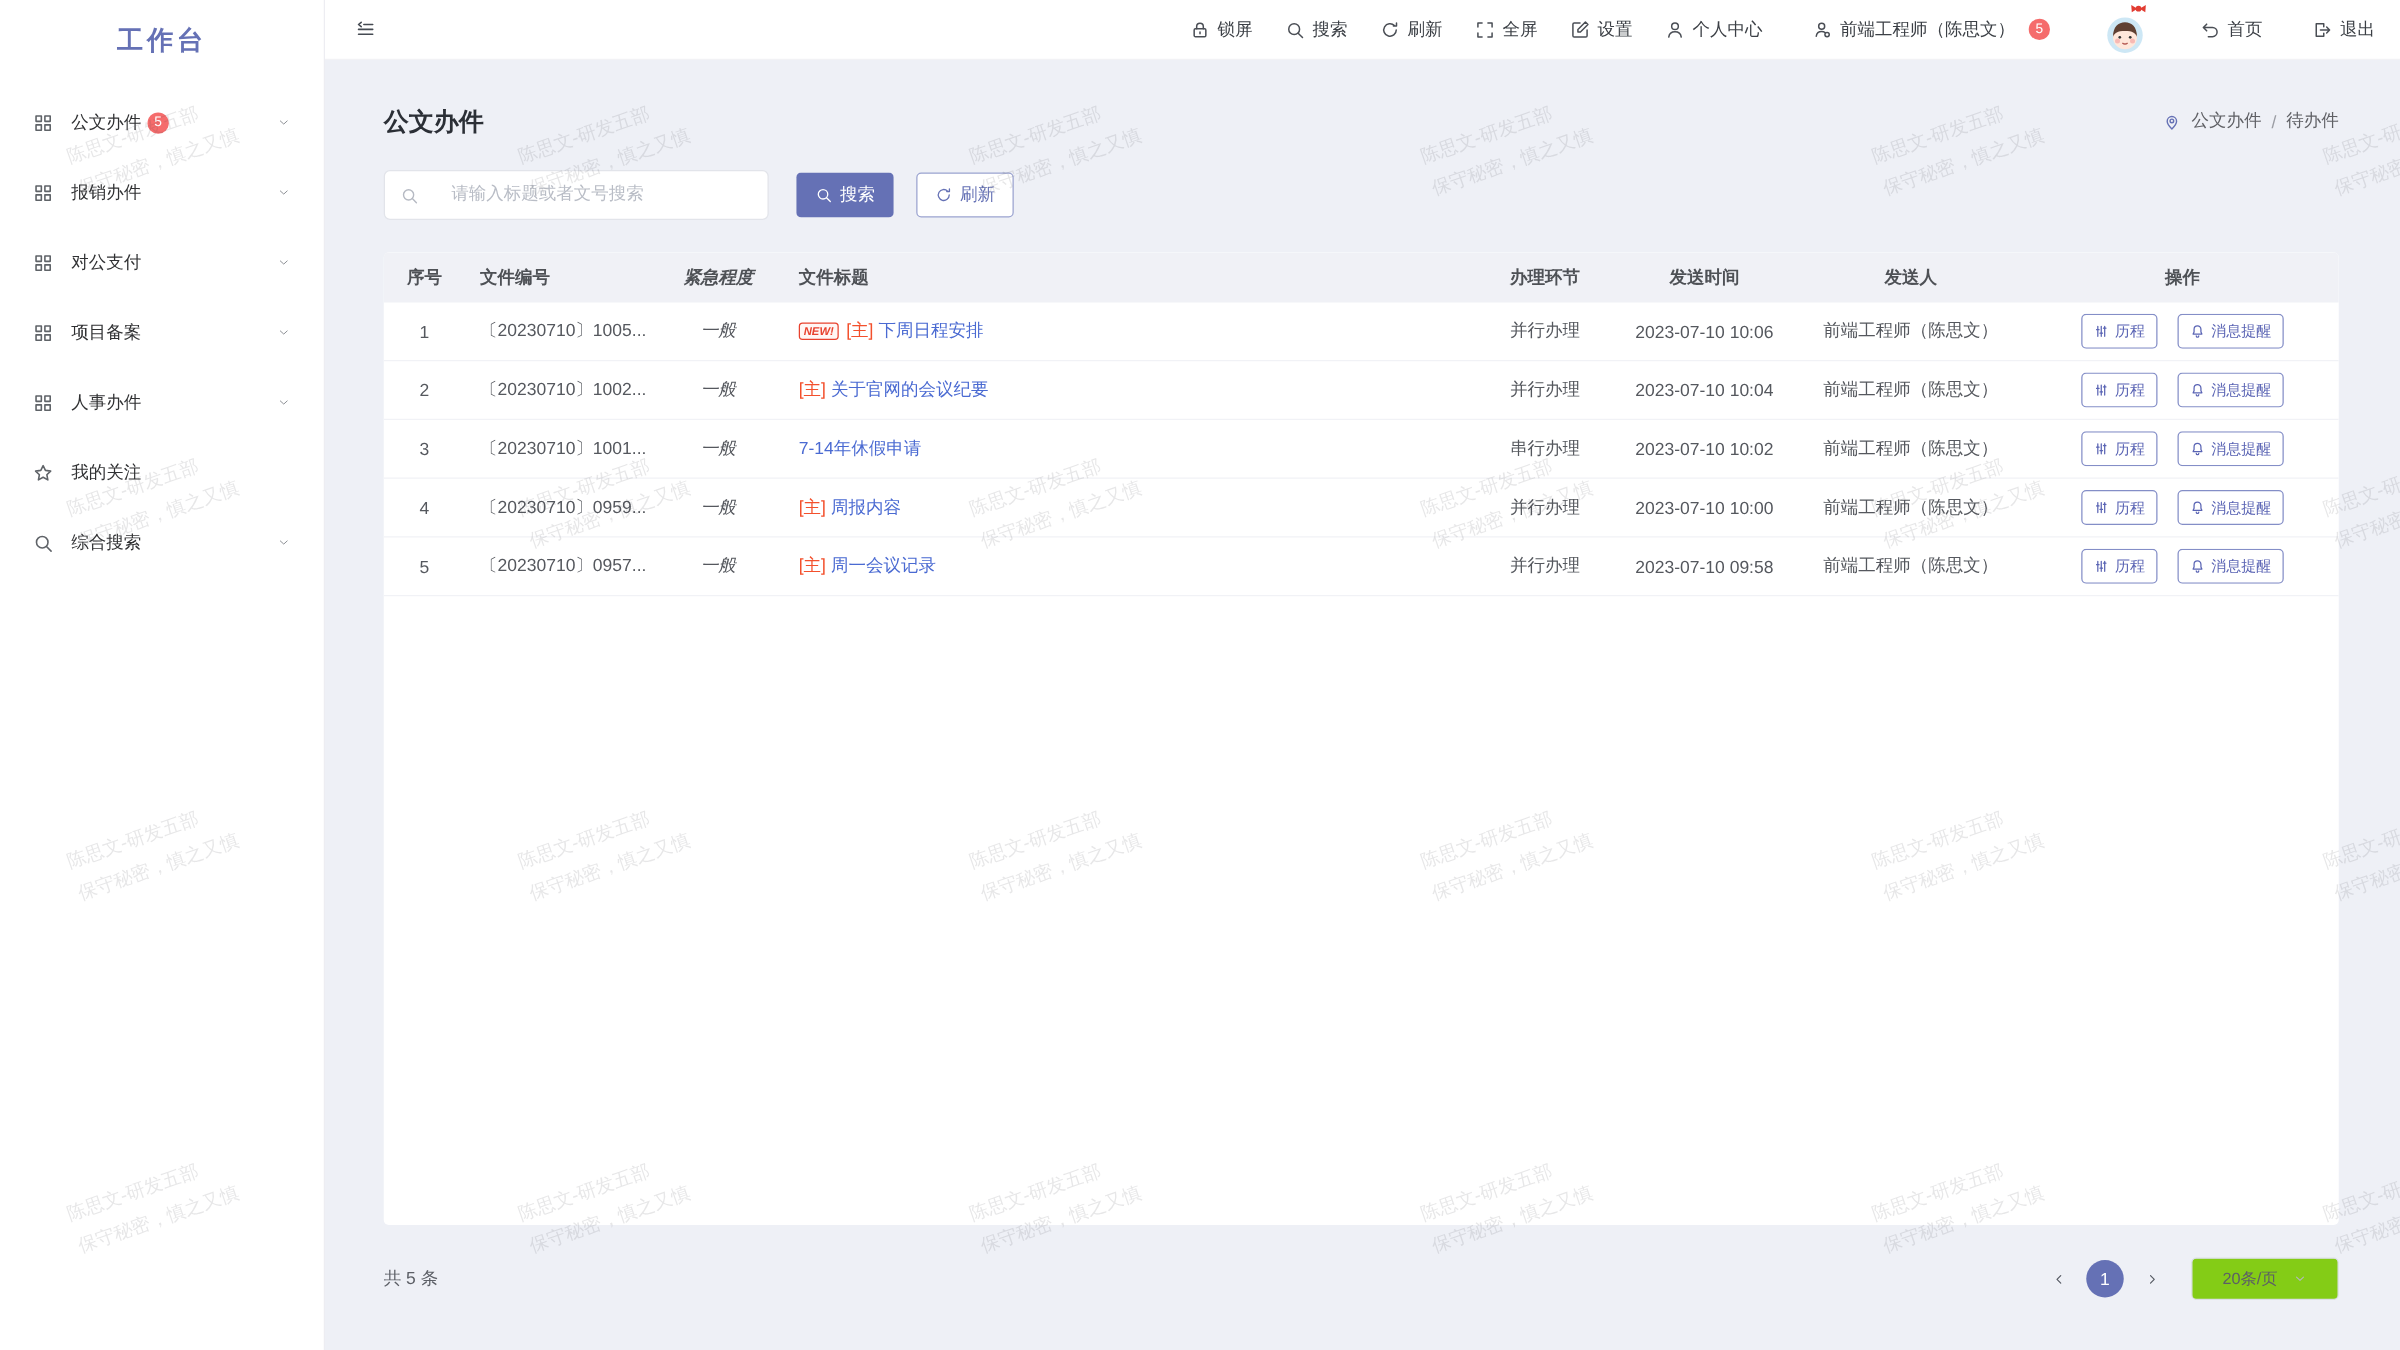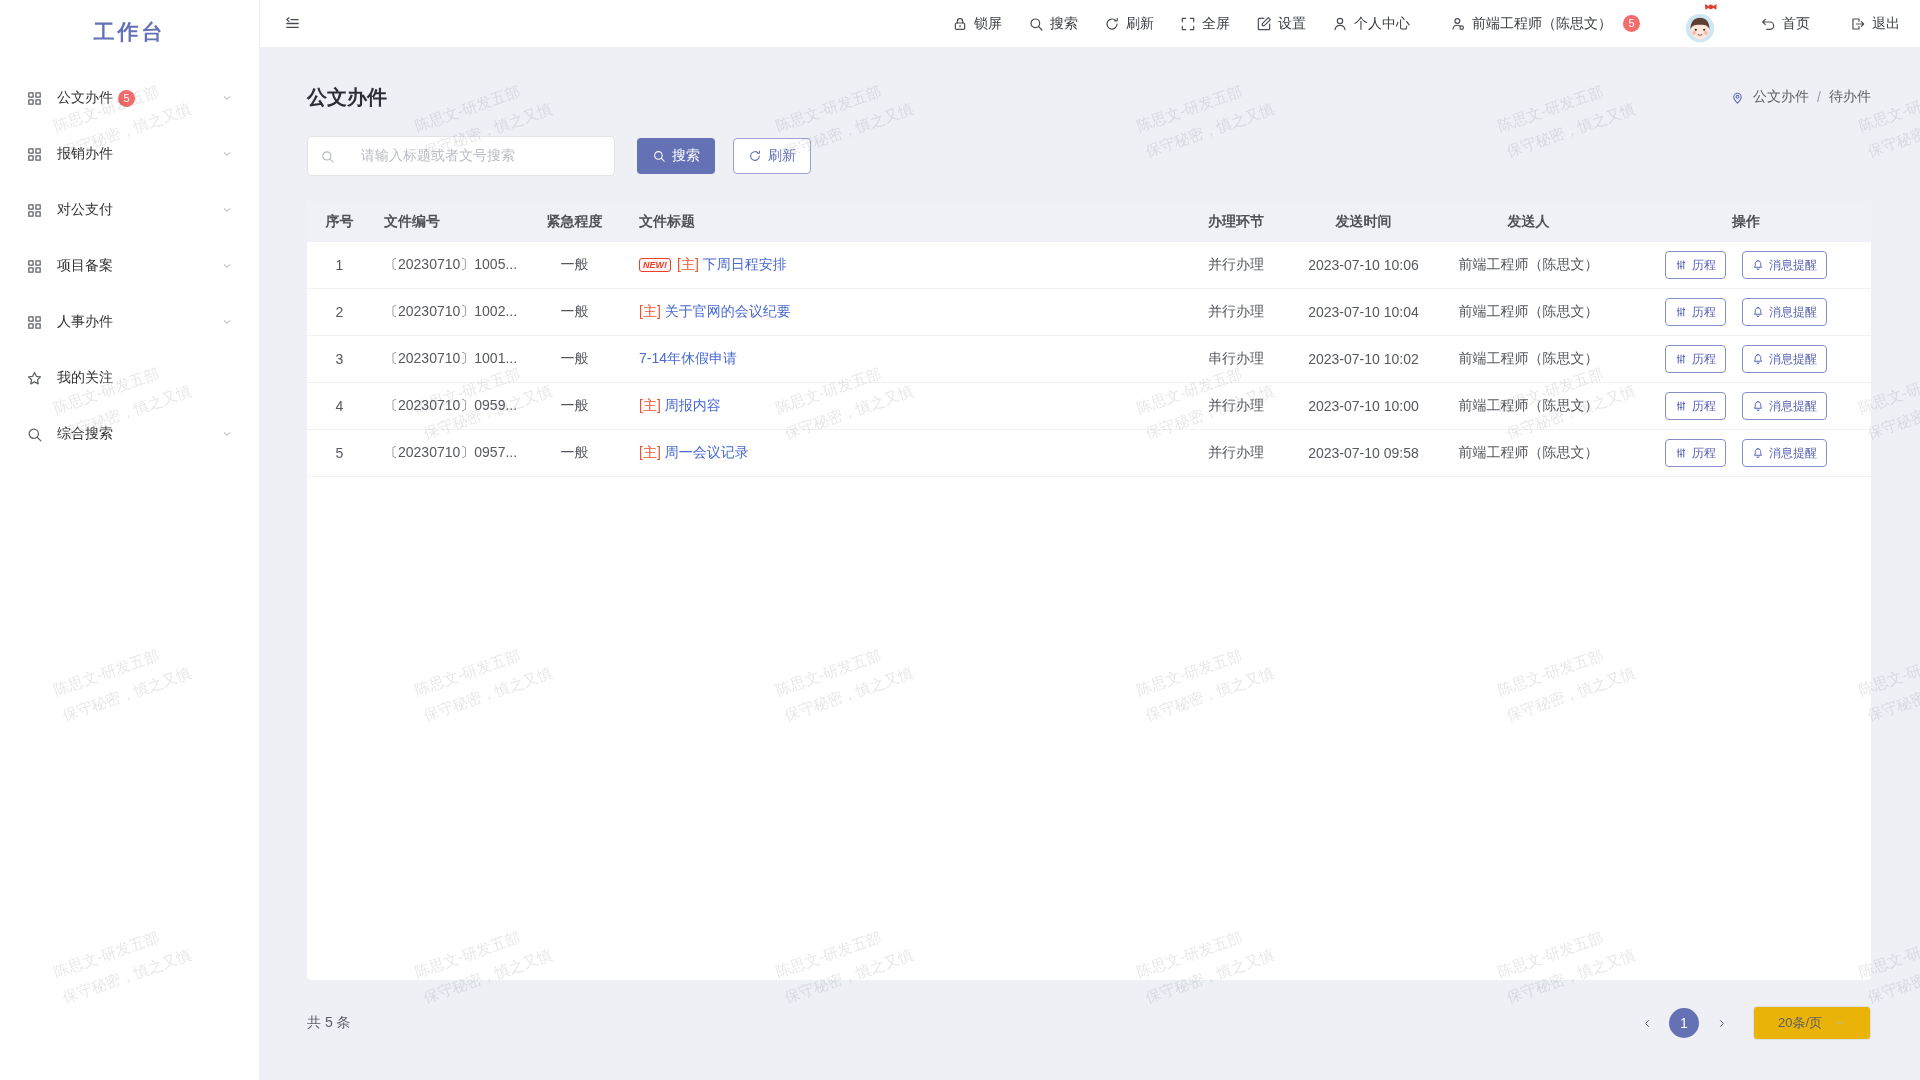--- a/index.html
+++ b/index.html
@@ -63,21 +63,21 @@
   .btn-outline { background:#fff; color:var(--primary,#6571b5); border-color:#9aa3d0; margin-left:18px; }
 
   
   .panel { margin-top:26px; background:#fff; border-radius:4px; height:778px; overflow:hidden; }
   .trow { display:flex; align-items:center; }
   .thead { height:40px; background:#f0f1f6; font-weight:600; color:#4e5156; }
   .tbody .trow { height:47px; border-bottom:1px solid #f1f2f6; color:#55585e; }
   .c { flex:none; display:flex; align-items:center; justify-content:center; white-space:nowrap; overflow:hidden; }
   .c-no     { width:65px; }
   .c-doc    { width:150px; justify-content:flex-start; padding-left:12px; }
-  .c-urg    { width:105px; }
+  .c-urg    { width:105px;font-style:italic; }
   .c-title  { flex:1 1 auto; justify-content:flex-start; padding-left:12px; gap:4px; min-width:0; }
   .c-step   { width:110px; }
   .c-time   { width:145px; }
   .c-sender { width:185px; }
   .c-act    { width:250px; gap:16px; }
   .doc-link { color:var(--link,#4a6ad2); text-decoration:none; cursor:pointer; }
   .tag { color:var(--tag,#f3502c); }
   .new-badge { color:var(--new,#e8422e); border:1px solid var(--new,#e8422e); background:#fff6f4;
                border-radius:3px; font-size:9px; font-weight:700; font-style:italic;
                padding:0 3px; height:14px; line-height:13px; margin-right:2px; }
@@ -89,21 +89,21 @@
   
   .foot { margin-top:26px; height:34px; display:flex; align-items:center; }
   .total { color:#5c5f66; }
   .pager { margin-left:auto; display:flex; align-items:center; gap:8px; }
   .pg-btn { width:28px; height:28px; display:flex; align-items:center; justify-content:center;
             background:transparent; border:none; color:#555a63; cursor:pointer; }
   .pg-btn .icon { width:13px; height:13px; }
   .pg-cur { width:30px; height:30px; border-radius:50%; background:var(--primary,#6571b5); color:#fff;
             font-size:14px; display:flex; align-items:center; justify-content:center; border:none;
             cursor:pointer; font-family:inherit; }
-  .size-select { margin-left:10px; width:118px; height:34px; background:#eab308; border:1px solid #dcdfe6;
+  .size-select { margin-left:10px; width:118px; height:34px; background:#84cc16; border:1px solid #dcdfe6;
                  border-radius:4px; display:flex; align-items:center; justify-content:center; gap:12px;
                  font-size:13px; color:#5c5f66; cursor:pointer; }
   .size-select .ss-icon { width:12px; height:12px; color:#b4b8c0; }
 
   
   .watermark { position:absolute; inset:0; pointer-events:none; z-index:50; overflow:hidden; }
   .wm-tile { position:absolute; transform:rotate(-19deg); color:rgba(70,70,80,0.13);
              font-size:15px; line-height:27px; white-space:nowrap; }
 </style>
 </head>

